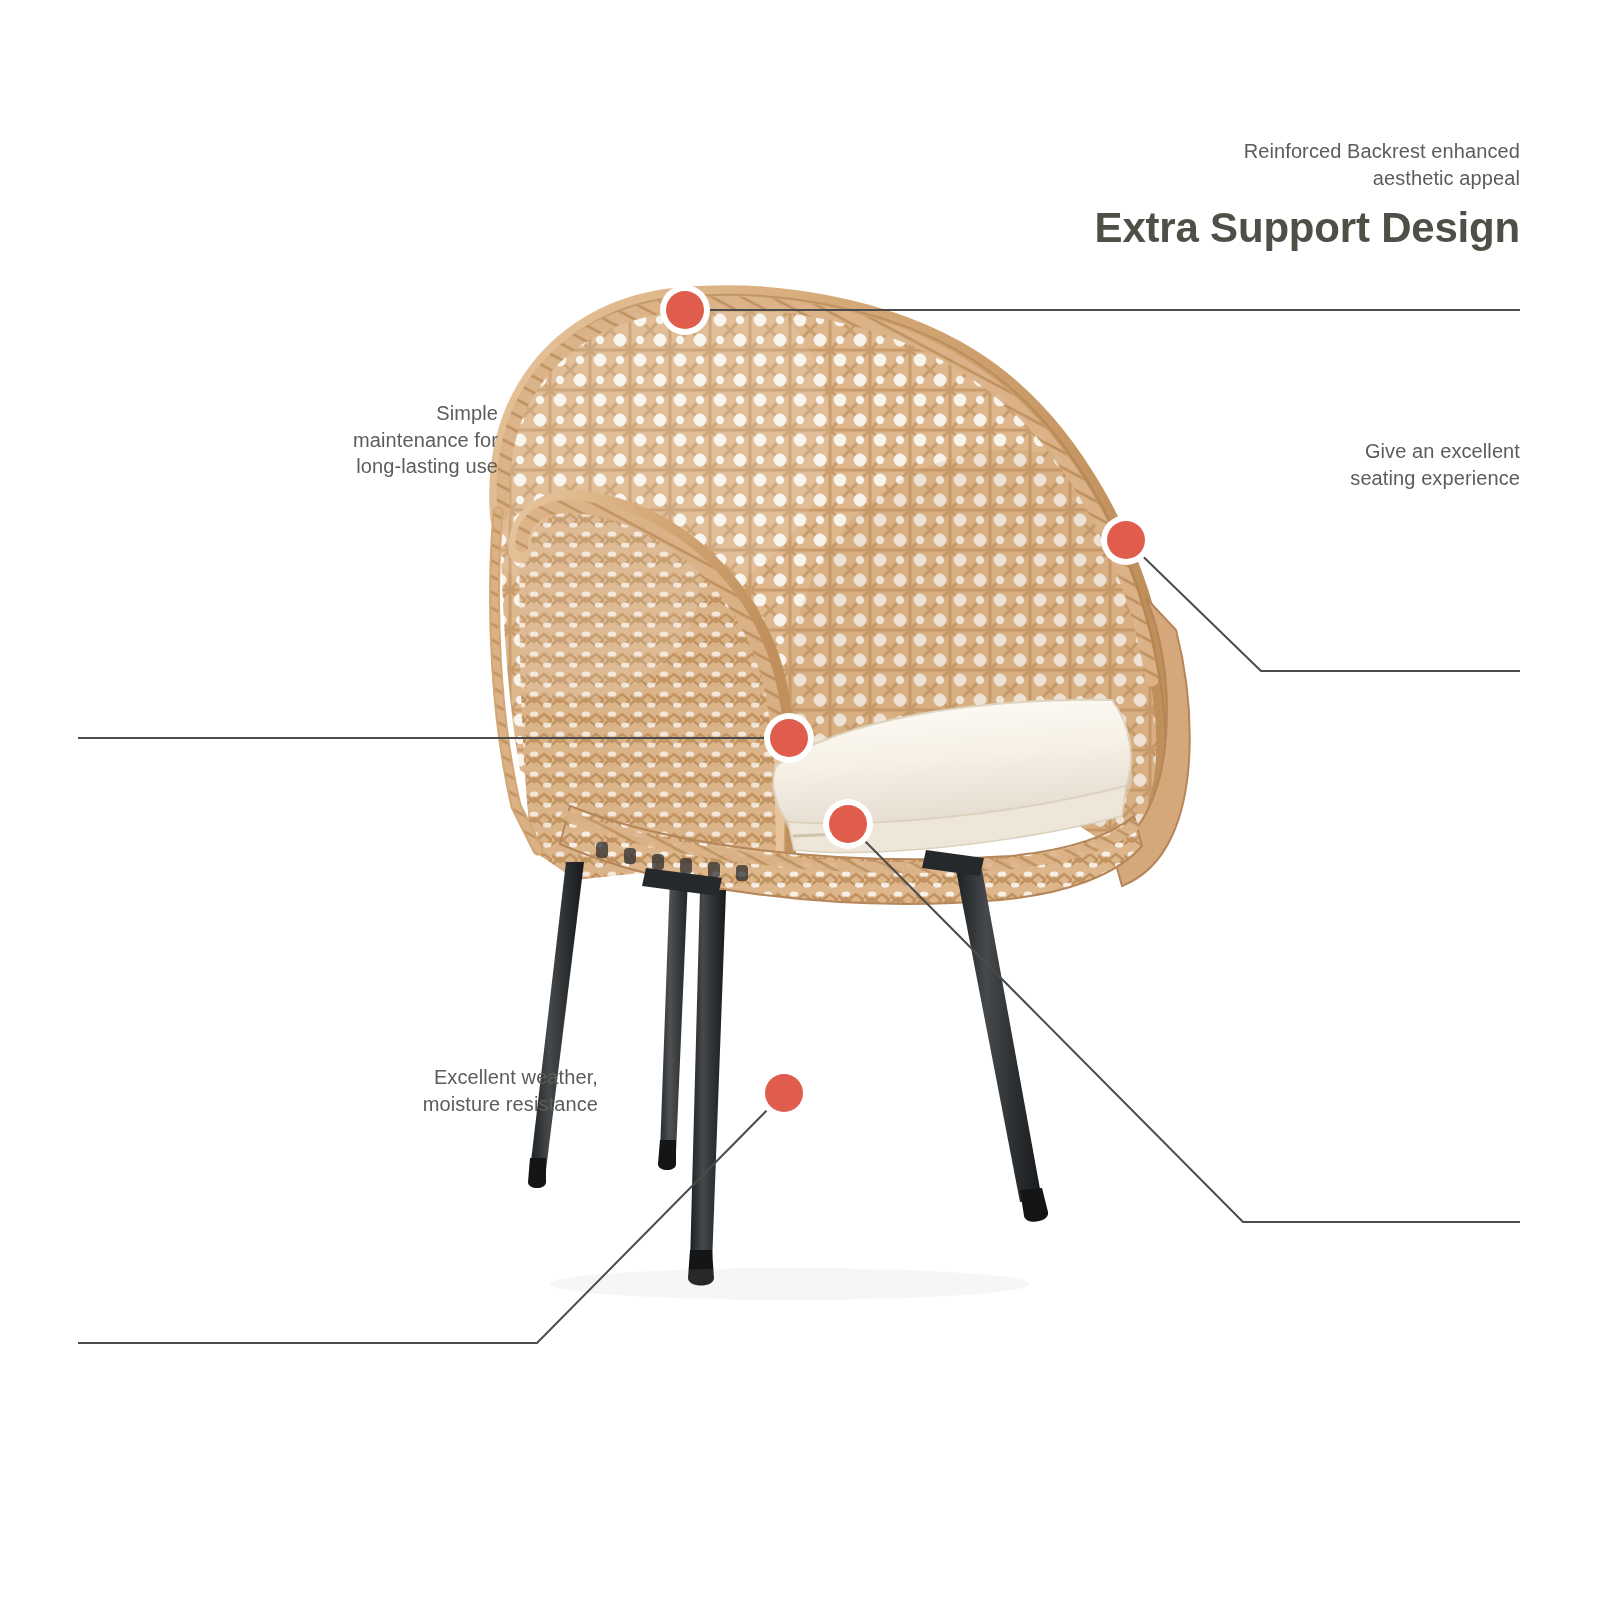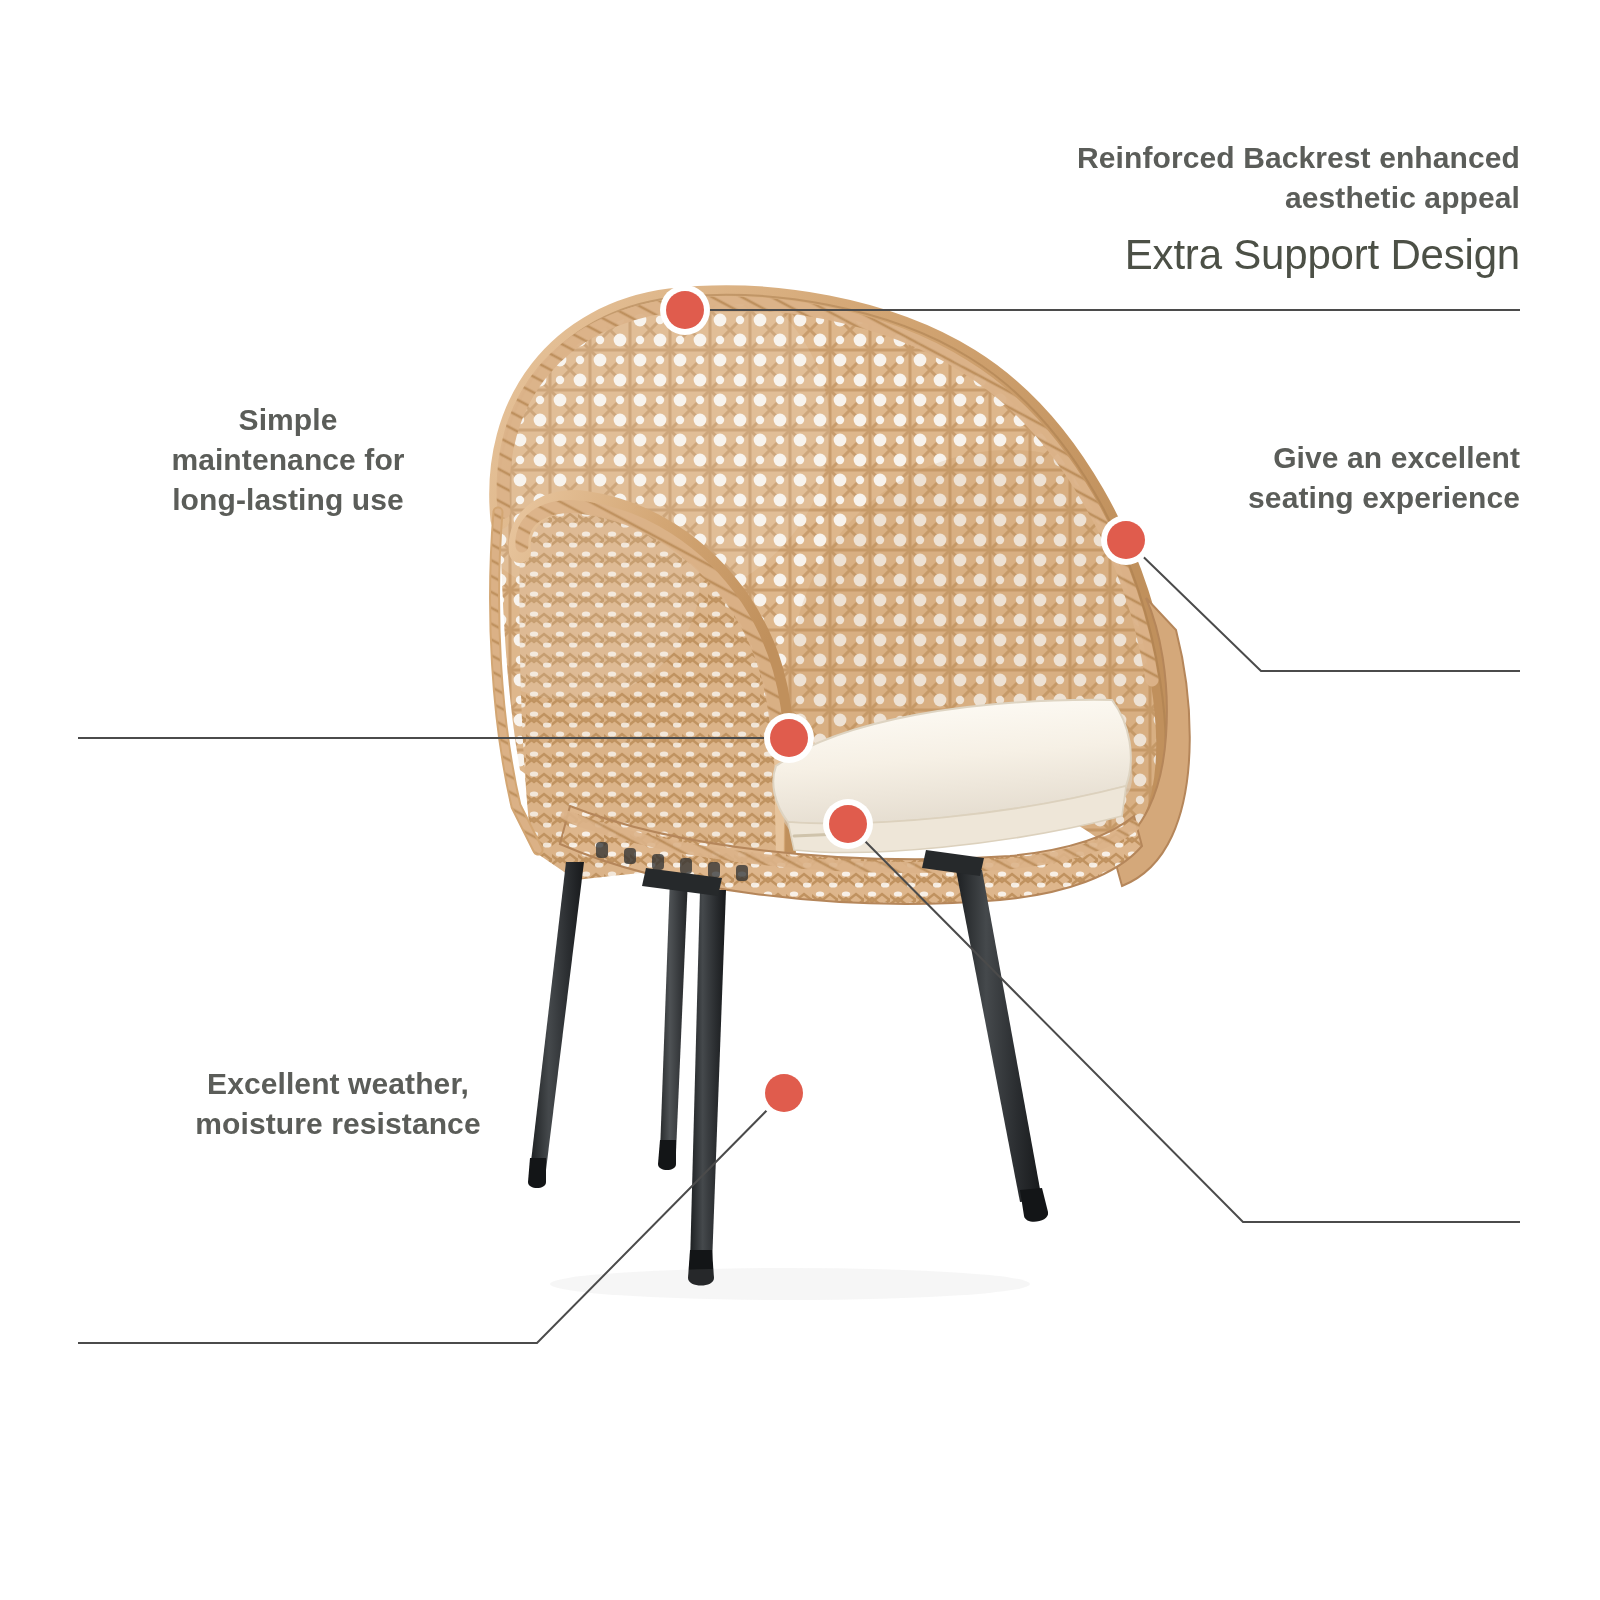--- a/index.html
+++ b/index.html
@@ -9,37 +9,37 @@
     font-family:"Liberation Sans","DejaVu Sans",sans-serif;
     overflow:hidden;
     position:relative;
   }
   #stage{position:absolute;inset:0;width:1600px;height:1600px;}
 
   
   .callout{position:absolute;}
   .callout .sub{
     color:#5b5d59;
-    font-size:30px;
+    font-size:20px;
     line-height:1.33;
-    font-weight:700;
+    font-weight:400;
     letter-spacing:.1px;
     white-space:pre-line;
   }
   .callout .head{
     color:#4c5046;
     font-size:42px;
     line-height:1.18;
-    font-weight:400;
+    font-weight:700;
     letter-spacing:-.2px;
     white-space:pre-line;
     margin-top:12px;
   }
   .callout.right{text-align:right;}
-  .callout.left{text-align:center;}
+  .callout.left{text-align:right;}
 
   #c-backrest{right:80px;top:138px;width:600px;}
   #c-armrest {right:80px;top:438px;width:420px;}
   #c-wicker  {right:80px;top:978px;width:420px;}
   #c-cover   {left:78px; top:400px; width:420px;}
   #c-powder  {left:78px; top:1064px;width:520px;}
 
   
   #chair-art{position:absolute;left:370px;top:250px;width:850px;height:1070px;}
 

